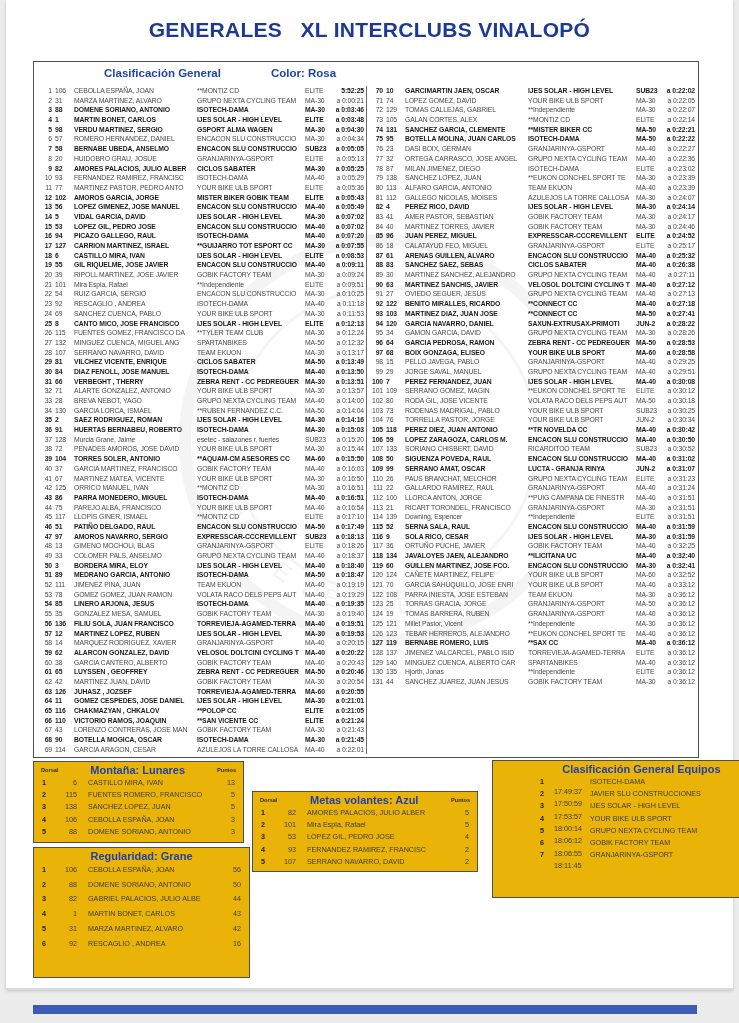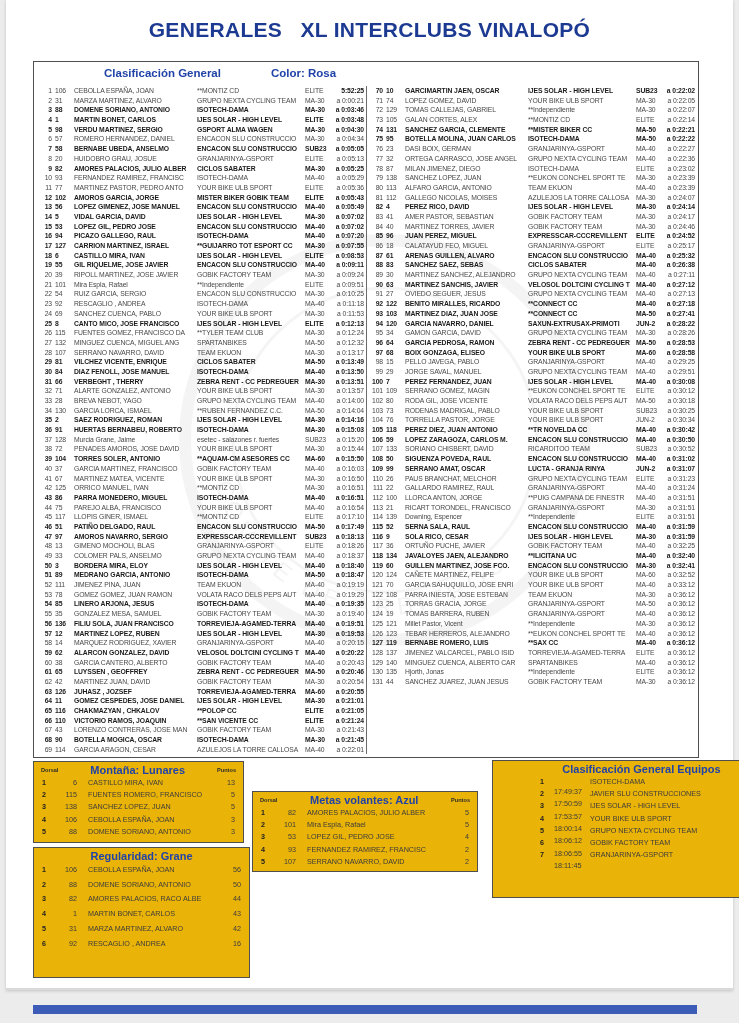--- a/index.html
+++ b/index.html
@@ -1271,21 +1271,21 @@
         </div>
         <div class="trow">
           <span class="p">2</span>
           <span class="d">88</span>
           <span class="n">DOMENE SORIANO, ANTONIO</span>
           <span class="pts">50</span>
         </div>
         <div class="trow">
           <span class="p">3</span>
           <span class="d">82</span>
-          <span class="n">AMORES PALACIOS, RACO ALBE</span>
+          <span class="n">GABRIEL PALACIOS, JULIO ALBE</span>
           <span class="pts">44</span>
         </div>
         <div class="trow">
           <span class="p">4</span>
           <span class="d">1</span>
           <span class="n">MARTIN BONET, CARLOS</span>
           <span class="pts">43</span>
         </div>
         <div class="trow">
           <span class="p">5</span>

